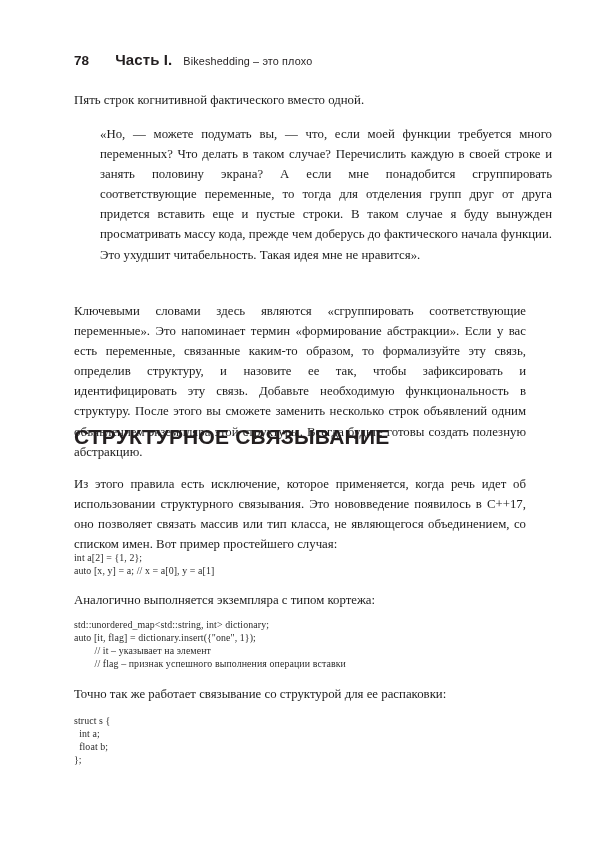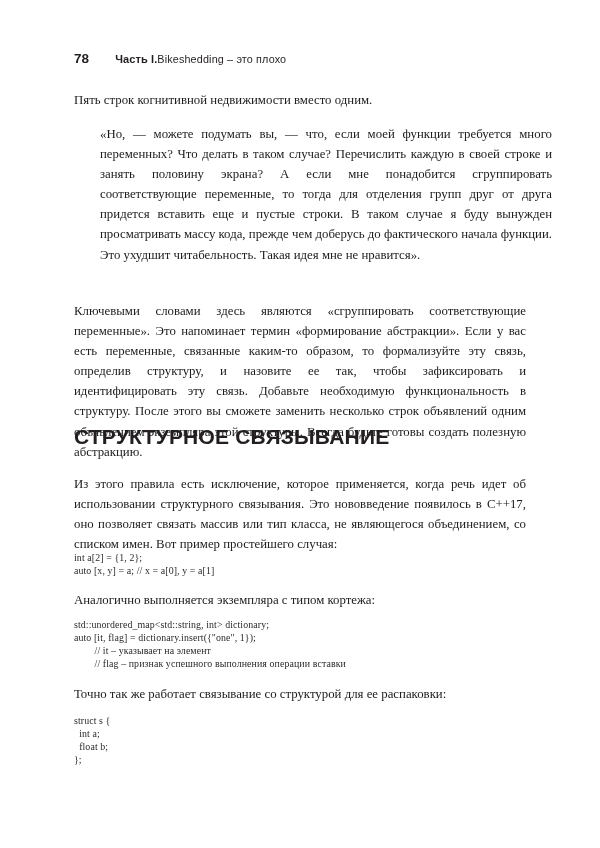--- a/index.html
+++ b/index.html
@@ -36,23 +36,24 @@
     color: #231f20;
     white-space: nowrap;
   }
   .rh-folio {
     font-size: 13.5px;
     font-weight: 700;
     letter-spacing: 0.1px;
     margin-right: 26px;
   }
   .rh-part {
-    font-size: 11px;
+    font-size: 15px;
     font-weight: 700;
     letter-spacing: 0.1px;
+    margin-right: 11px;
     text-align: right;
   }
   .rh-title {
     font-size: 10.8px;
     font-weight: 400;
     letter-spacing: 0.15px;
   }
 
   p.body {
     margin: 0 0 0 0;
@@ -97,21 +98,21 @@
 
 <div class="page">
 
   <div class="running-head">
     <span class="rh-folio">78</span>
     <span class="rh-part">Часть I.</span>
     <span class="rh-title">Bikeshedding – это плохо</span>
   </div>
 
   <div class="blk" style="top:90px;">
-    <p class="body">Пять строк когнитивной недвижимости вместо одним.</p>
+    <p class="body">Пять строк когнитивной фактического вместо одной.</p>
   </div>
 
   <div class="blk" style="top:124px;margin-left:26px;">
     <p class="body">«Но, — можете подумать вы, — что, если моей функции требуется много переменных? Что делать в таком случае? Перечислить каждую в своей строке и занять половину экрана? А если мне понадобится сгруппировать соответствующие переменные, то тогда для отделения групп друг от друга придется вставить еще и пустые строки. В таком случае я буду вынужден просматривать массу кода, прежде чем доберусь до фактического начала функции. Это ухудшит читабельность. Такая идея мне не нравится».</p>
   </div>
 
   <div class="blk" style="top:253px;margin-top:48px;">
     <p class="body">Ключевыми словами здесь являются «сгруппировать соответствующие переменные». Это напоминает термин «формирование абстракции». Если у вас есть переменные, связанные каким-то образом, то формализуйте эту связь, определив структуру, и назовите ее так, чтобы зафиксировать и идентифицировать эту связь. Добавьте необходимую функциональность в структуру. После этого вы сможете заменить несколько строк объявлений одним объявлением экземпляра этой структуры. Всегда будьте готовы создать полезную абстракцию.</p>
   </div>
 

